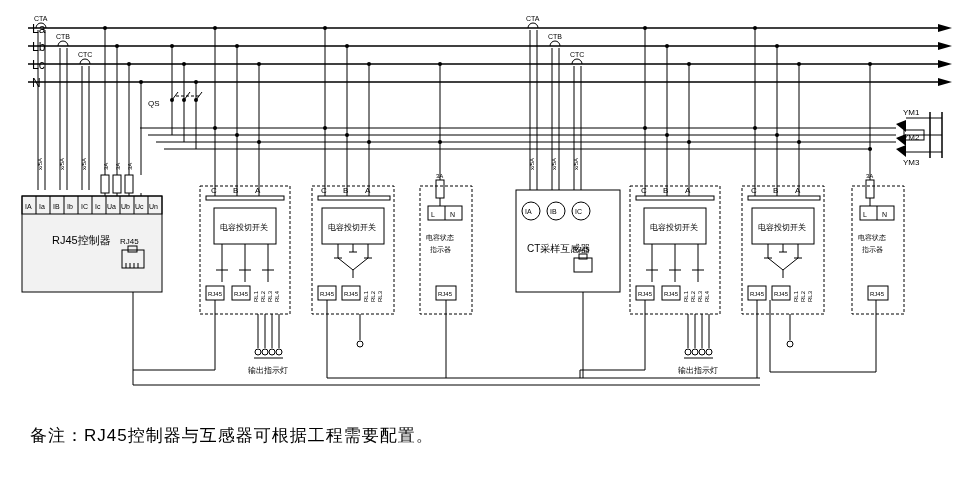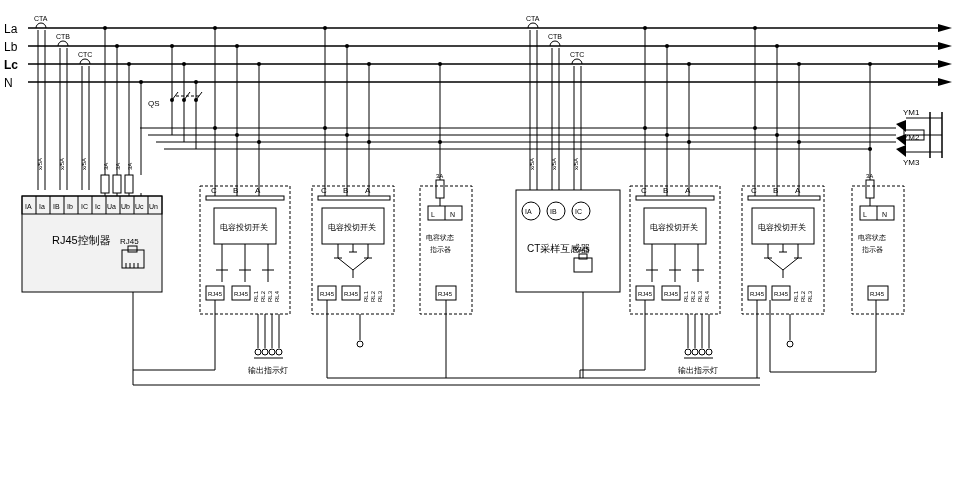--- a/index.html
+++ b/index.html
@@ -21,20 +21,21 @@
     top: 0;
     width: 959px;
     height: 480px;
   }
   .bus-label {
     position: absolute;
     font-size: 12px;
     color: #000;
     font-family: "Liberation Sans", sans-serif;
     white-space: nowrap;
+    margin-left: 28px;
   }
   .note {
     position: absolute;
     left: 30px;
     top: 424px;
     font-size: 17px;
     color: #000;
     letter-spacing: 1px;
     font-family: "Liberation Sans", sans-serif;
   }
@@ -55,21 +56,21 @@
   .boxfill { fill: #f2f2f2; stroke: #000; stroke-width: 1; }
   .dot { fill: #000; }
 </style>
 </head>
 <body>
 
 <div id="root">
 
   <div class="bus-label" style="left:4px; top:22px;">La</div>
   <div class="bus-label" style="left:4px; top:40px;text-align:right;">Lb</div>
-  <div class="bus-label" style="left:4px; top:58px;font-weight:bold;">Lc</div>
+  <div class="bus-label" style="left:4px; top:58px;">Lc</div>
   <div class="bus-label" style="left:4px; top:76px;">N</div>
 
   <svg id="schematic" viewBox="0 0 959 480">
 
     <g>
       <line class="ln w15" x1="28" y1="28" x2="938" y2="28"></line>
       <line class="ln w15" x1="28" y1="46" x2="938" y2="46"></line>
       <line class="ln w15" x1="28" y1="64" x2="938" y2="64"></line>
       <line class="ln w15" x1="28" y1="82" x2="938" y2="82"></line>
 
@@ -455,13 +456,14 @@
       <circle class="dot" cx="645" cy="128" r="2"></circle>
       <circle class="dot" cx="667" cy="135" r="2"></circle>
       <circle class="dot" cx="689" cy="142" r="2"></circle>
       <circle class="dot" cx="755" cy="128" r="2"></circle>
       <circle class="dot" cx="777" cy="135" r="2"></circle>
       <circle class="dot" cx="799" cy="142" r="2"></circle>
       <circle class="dot" cx="870" cy="149" r="2"></circle>
     </g>
   </svg>
 
+  <div class="note">备注：RJ45控制器与互感器可根据工程需要配置。</div>
 </div>
 
 </body></html>

